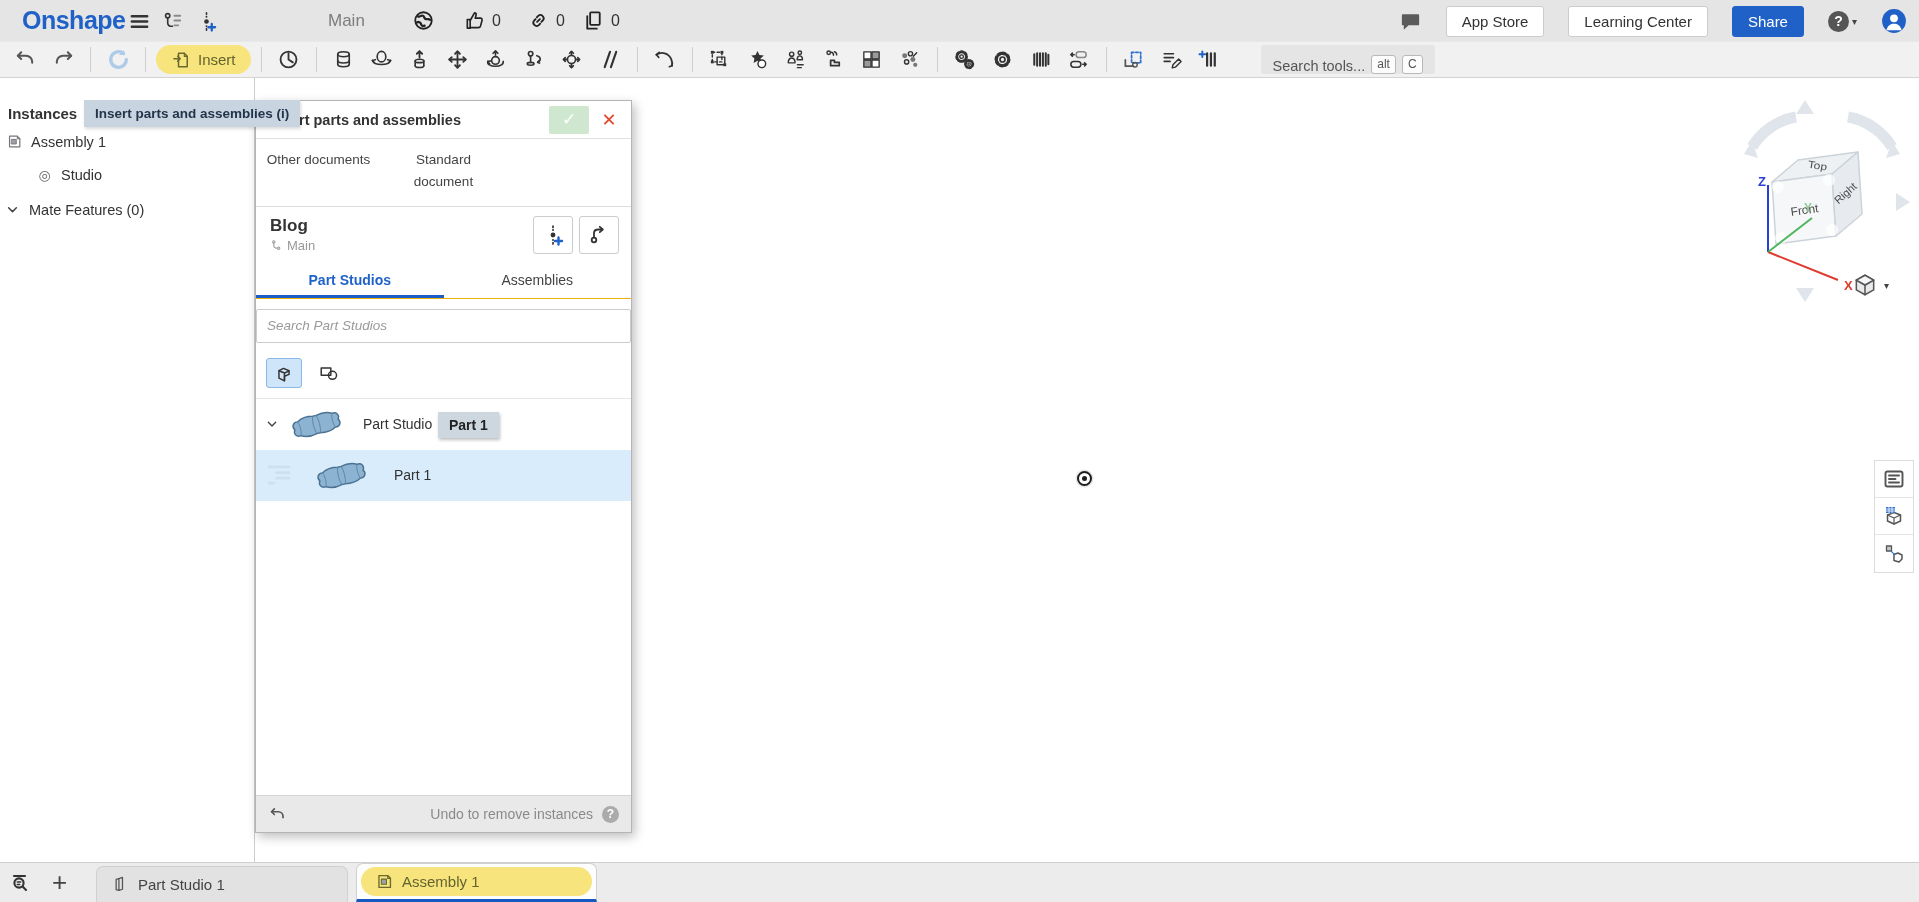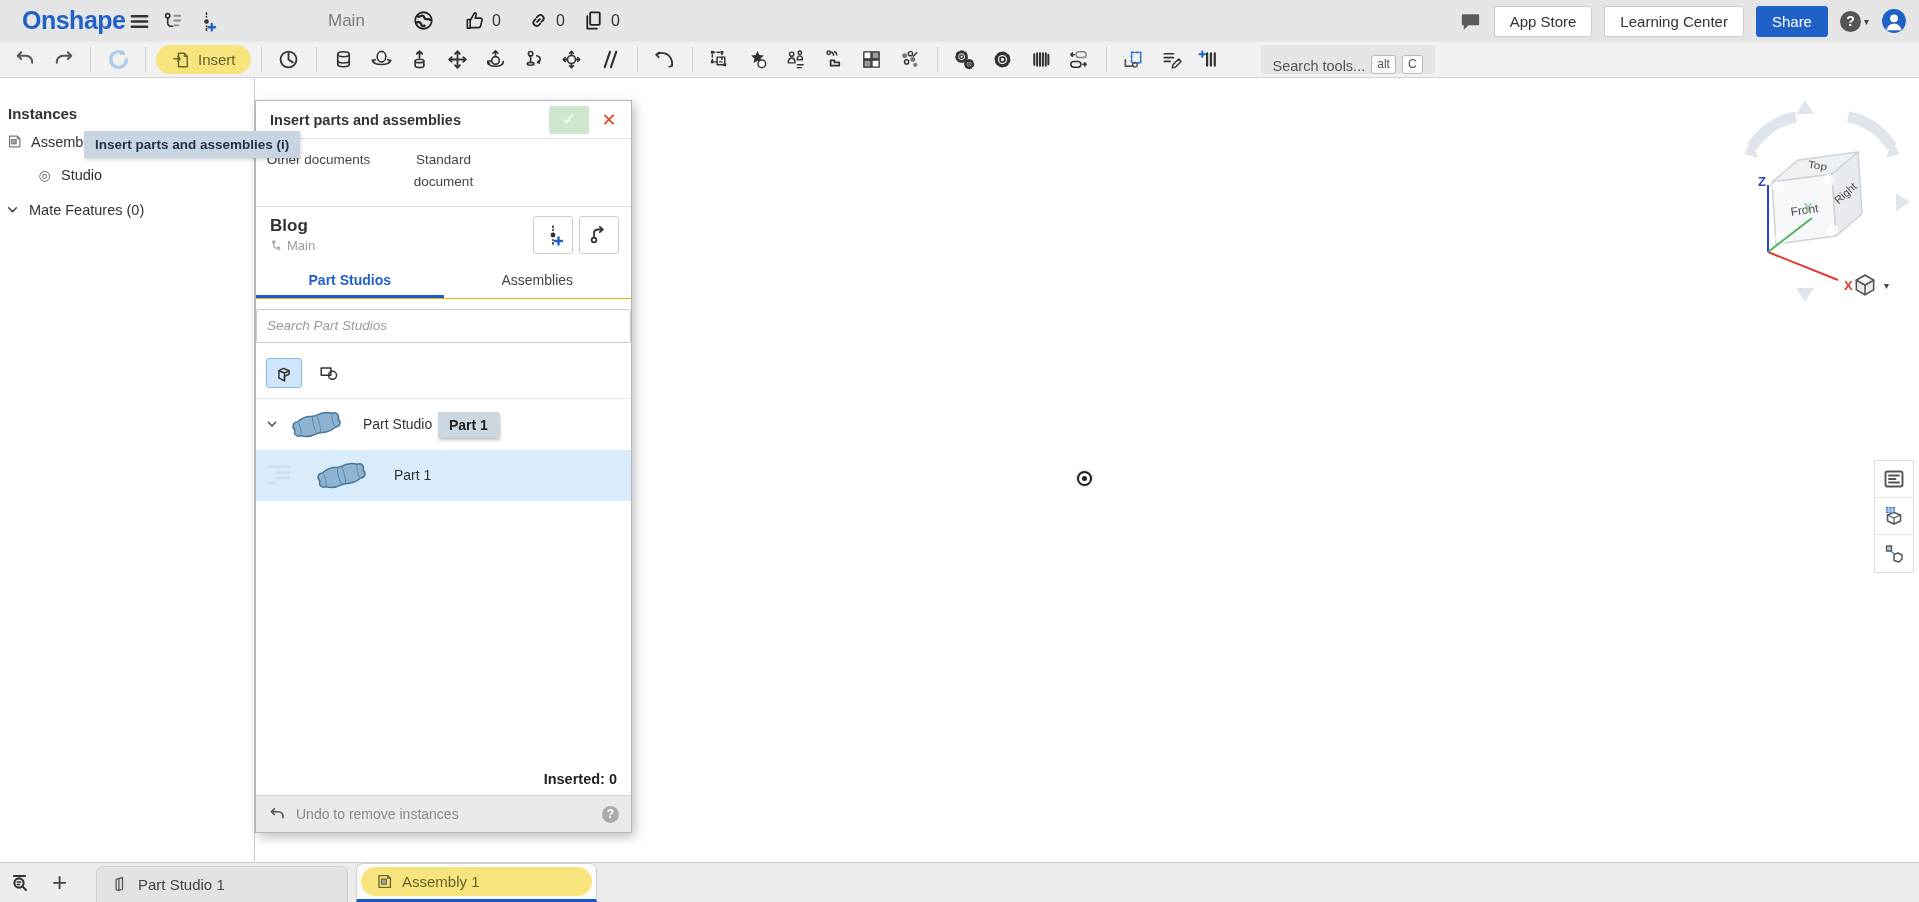--- a/index.html
+++ b/index.html
@@ -5,21 +5,21 @@
   * { margin:0; padding:0; box-sizing:border-box; }
   html,body { width:1919px; height:902px; overflow:hidden; font-family:"Liberation Sans","DejaVu Sans",sans-serif; background:#fff; }
 
   
   .topbar { position:absolute; left:0; top:0; width:1919px; height:42px; background:#e5e5e5; border-bottom:1px solid #e8e8e8; z-index:20; }
   .logo { position:absolute; left:22px; top:6px; font-size:25px; font-weight:700; color:#2061c8; letter-spacing:-0.5px; }
   .tb-ico { position:absolute; top:10px; width:23px; height:23px; cursor:pointer; }
   .main-label { position:absolute; left:328px; top:11px; font-size:17px; color:#7d7d7d; }
   .cnt { position:absolute; top:9px; display:flex; align-items:center; gap:6px; font-size:16px; color:#333; }
   .cnt .ic { width:23px; height:23px; }
-  .topbar-right { position:absolute; right:12px; top:0; height:42px; display:flex; align-items:center; gap:12px; }
+  .topbar-right { position:absolute; right:12px; top:0; height:42px; display:flex; align-items:center; gap:24px; }
   .tb-btn { height:31px; padding:0 15px; background:#fff; border:1px solid #ccc; border-radius:3px; font-size:15px; color:#333; display:flex; align-items:center; cursor:pointer; }
   .tb-btn.share { background:#2061c8; border-color:#2061c8; color:#fff; }
   .help-wrap { display:flex; align-items:center; gap:3px; cursor:pointer; }
   .help-circle { width:21px; height:21px; border-radius:50%; background:#555; color:#fff; font-size:14px; font-weight:700; display:flex; align-items:center; justify-content:center; }
   .caret { font-size:10px; color:#444; }
   .avatar { width:26px; height:26px; }
 
   
   .toolbar { position:absolute; left:0; top:42px; width:1919px; height:36px; background:#f1f1f1; border-bottom:1px solid #d3d3d3; display:flex; align-items:center; padding-left:8px; gap:4px; z-index:20; }
   .tbtn { width:34px; height:29px; display:flex; align-items:center; justify-content:center; border-radius:3px; cursor:pointer; flex:0 0 auto; }
@@ -83,25 +83,25 @@
   .plist-row.selected { background:#d9ecfb; }
   .chev { width:16px; height:16px; margin-left:8px; flex:0 0 auto; }
   .thumb { width:57px; height:41px; flex:0 0 auto; }
   .plist-label { font-size:14px; color:#333; white-space:nowrap; overflow:hidden; }
   .row-tooltip { position:absolute; left:182px; top:13px; background:#ccd7e0; box-shadow:1px 2px 3px rgba(0,0,0,0.25); padding:5px 11px; font-size:14px; font-weight:700; color:#222; z-index:3; }
   .ghost-ic { width:34px; height:30px; margin-left:6px; flex:0 0 auto; }
   .dlg-spacer { flex:1 1 auto; }
   .inserted-row { text-align:right; padding:0 14px 8px; font-size:14.5px; font-weight:700; color:#222; flex:0 0 auto; }
   .dlg-footer { height:37px; background:#e9e9e9; border-top:1px solid #d4d4d4; display:flex; align-items:center; padding:0 12px; gap:9px; flex:0 0 auto; }
   .dlg-footer .ic { width:19px; height:19px; }
-  .undo-hint { font-size:14px; color:#8a8a8a; flex:1; }
+  .undo-hint { font-size:14px; color:#8a8a8a; flex:1;text-align:right; }
   .q-circle { width:17px; height:17px; border-radius:50%; background:#ababab; color:#fff; font-size:12px; font-weight:700; display:flex; align-items:center; justify-content:center; }
 
   
-  .hotkey-tooltip { position:absolute; left:84px; top:100px; background:#c8d5e0; padding:6px 11px; font-size:13.5px; font-weight:700; color:#24344a; z-index:15; box-shadow:1px 2px 3px rgba(0,0,0,0.15); white-space:nowrap;margin-top:31px; }
+  .hotkey-tooltip { position:absolute; left:84px; top:100px; background:#c8d5e0; padding:6px 11px; font-size:13.5px; font-weight:700; color:#24344a; z-index:15; box-shadow:1px 2px 3px rgba(0,0,0,0.15); white-space:nowrap; }
 
   
   .bottombar { position:absolute; left:0; top:862px; width:1919px; height:40px; background:#ececec; border-top:1px solid #cfcfcf; z-index:20; }
   .bb-ico { position:absolute; top:8px; width:24px; height:24px; cursor:pointer; }
   .bb-plus { position:absolute; left:52px; top:3px; font-size:26px; color:#444; cursor:pointer; line-height:32px; }
   .bb-tab { position:absolute; bottom:0; display:flex; align-items:center; gap:8px; padding:0 14px; border:1px solid #d0d0d0; border-bottom:none; border-radius:7px 7px 0 0; font-size:15px; cursor:pointer; }
   .bb-tab .ic { width:19px; height:19px; flex:0 0 auto; }
   .bb-tab1 { left:96px; height:36px; width:252px; background:#e2e2e2; color:#444; }
   .bb-tab2 { left:356px; height:39px; width:241px; background:#fdfdfd; border-bottom:3px solid #1558c0; padding:0 4px; }
   .yellow-pill { height:29px; border-radius:15px; background:#f7e47c; display:flex; align-items:center; gap:8px; padding:0 14px; width:100%; color:#63632e; }
@@ -657,21 +657,20 @@
         <svg viewBox="0 0 64 46" style="width:100%;height:100%;display:block">
           <g transform="rotate(-14 32 23)">
             <path d="M12 15 C7 14 4 19 7 23 C4 27 7 32 12 31 C17 34 24 34.5 30 33 L34 33 C40 34.5 47 34 52 31 C57 32 60 27 57 23 C60 19 57 14 52 15 C47 12 40 11.5 34 13 L30 13 C24 11.5 17 12 12 15 Z" fill="#8cb3d2" stroke="#4c7292" stroke-width="1.6" stroke-linejoin="round"></path>
             <path d="M12 15 C14 19 14 27 12 31 M52 15 C50 19 50 27 52 31 M30 13 C28 18 28 28 30 33 M34 13 C36 18 36 28 34 33" fill="none" stroke="#5d84a3" stroke-width="1"></path>
           </g>
         </svg>
       </span>
     <span class="plist-label" style="margin-left:24px">Part 1</span>
   </div>
   <div class="dlg-spacer"></div>
-  <div class="inserted-row">Inserted: 0</div>
   <div class="dlg-footer">
     <span class="ic" data-icon="undosmall" style="display: inline-block;">
         <svg viewBox="0 0 24 24" fill="none" stroke="#4a4a4a" stroke-width="1.7" stroke-linecap="round" stroke-linejoin="round" style="width:100%;height:100%;display:block">
           <path d="M8 5 4.5 8.5 8 12" stroke="#555" stroke-width="2.1"></path>
           <path d="M4.5 8.5H13c3.3 0 6 2.7 6 6v1.5" stroke="#555" stroke-width="2.1"></path>
         </svg>
       </span>
     <span class="undo-hint">Undo to remove instances</span>
     <span class="q-circle">?</span>
   </div>

